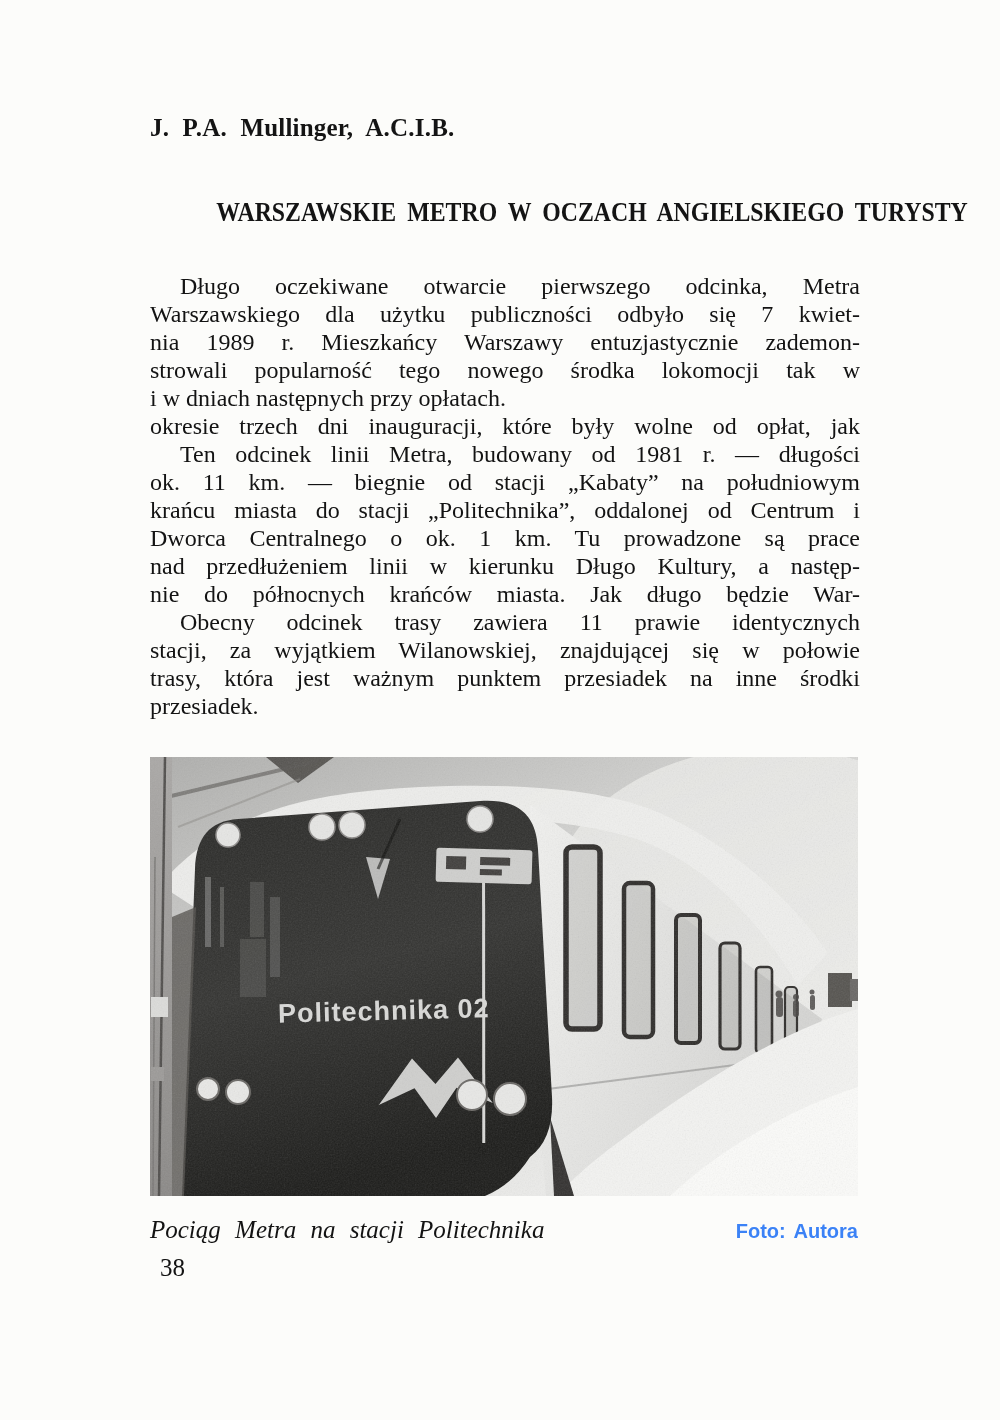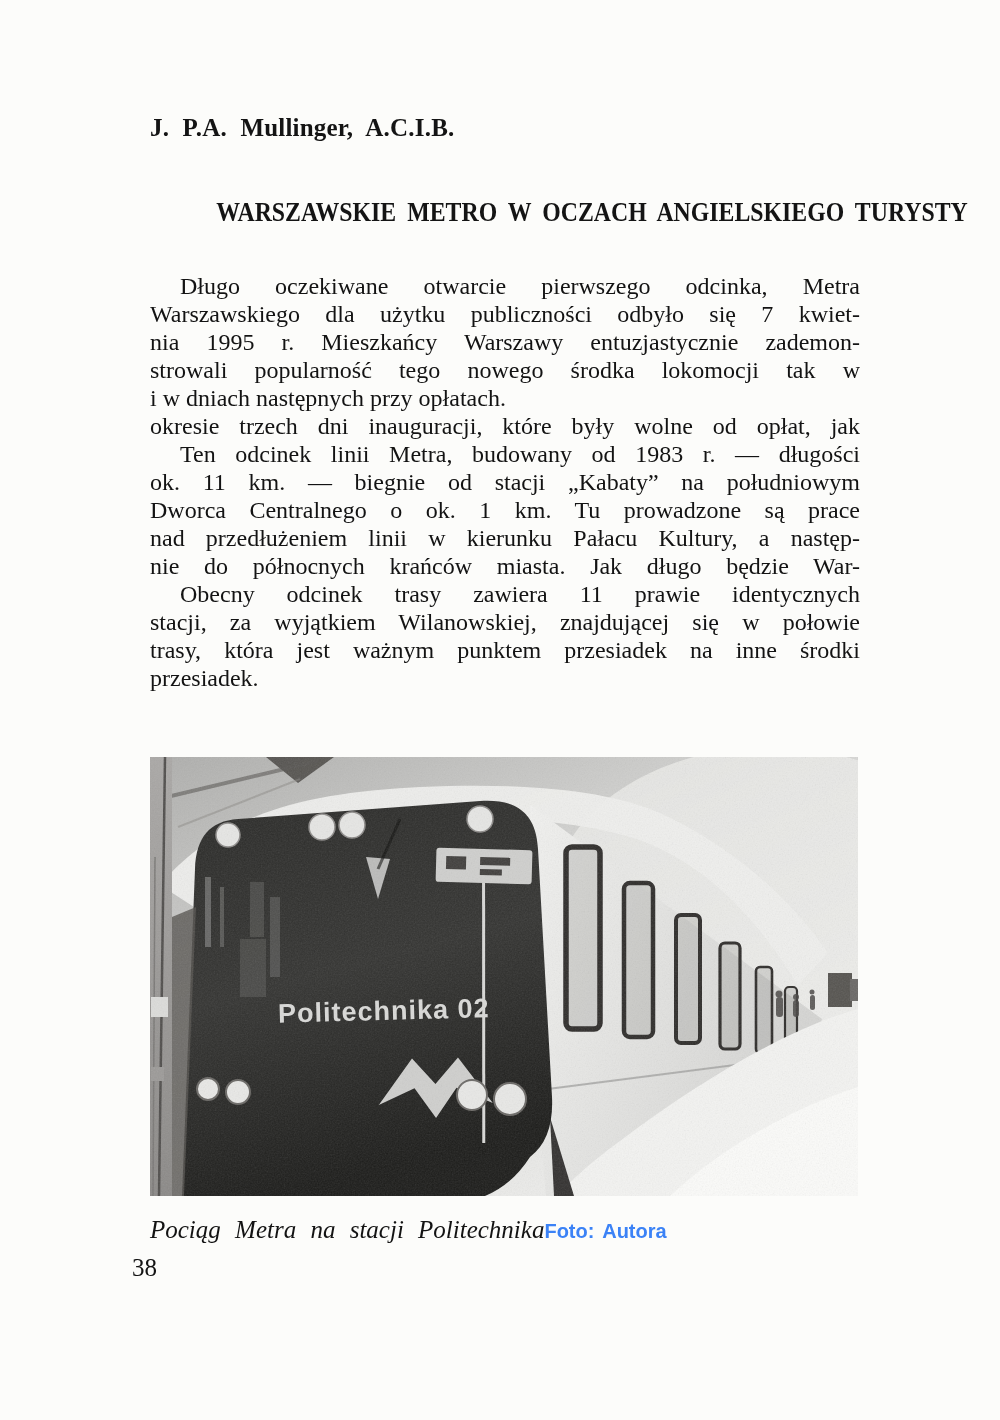--- a/index.html
+++ b/index.html
@@ -34,56 +34,57 @@
     text-align:justify;text-align-last:justify;
   }
   .ln.indent{padding-left:30px;}
   .ln.endp{text-align-last:left;}
   figure.photo{
     position:absolute;left:150px;top:757px;width:708px;height:439px;
     margin:0;padding:0;background:#d9d9d7;
   }
   .caption-row{
     position:absolute;left:150px;top:1216px;width:708px;
-    display:flex;justify-content:flex-start;align-items:baseline;
+    display:flex;justify-content:space-between;align-items:baseline;
   }
   .caption{
     font-size:25px;font-style:italic;word-spacing:8px;color:#131313;
   }
   .credit{
     font-family:"Liberation Sans", sans-serif;
     font-size:20px;font-weight:600;word-spacing:3px;color:#3b82f6;
     padding-top:2px;
   }
   .page-number{
-    position:absolute;left:132px;top:1254px;
+    position:absolute;left:160px;top:1254px;
     font-size:25px;color:#131313;
   }
 </style>
 </head>
 <body>
 
 <div class="author">J. P.A. Mullinger, A.C.I.B.</div>
 
 <div class="title-wrap">
   <span>WARSZAWSKIE METRO W OCZACH ANGIELSKIEGO TURYSTY</span>
 </div>
 
 <div class="article">
   <div class="ln indent">Długo oczekiwane otwarcie pierwszego odcinka, Metra</div>
   <div class="ln">Warszawskiego dla użytku publiczności odbyło się 7 kwiet-</div>
-  <div class="ln">nia 1995 r. Mieszkańcy Warszawy entuzjastycznie zademon-</div>
+  <div class="ln">nia 1989 r. Mieszkańcy Warszawy entuzjastycznie zademon-</div>
   <div class="ln">strowali popularność tego nowego środka lokomocji tak w</div>
   <div class="ln endp">i w dniach następnych przy opłatach.</div>
   <div class="ln">okresie trzech dni inauguracji, które były wolne od opłat, jak</div>
 
-  <div class="ln indent">Ten odcinek linii Metra, budowany od 1983 r. — długości</div>
+  <div class="ln indent">Ten odcinek linii Metra, budowany od 1981 r. — długości</div>
   <div class="ln">ok. 11 km. — biegnie od stacji „Kabaty” na południowym</div>
+  <div class="ln">krańcu miasta do stacji „Politechnika”, oddalonej od Centrum i</div>
   <div class="ln">Dworca Centralnego o ok. 1 km. Tu prowadzone są prace</div>
-  <div class="ln">nad przedłużeniem linii w kierunku Pałacu Kultury, a następ-</div>
+  <div class="ln">nad przedłużeniem linii w kierunku Długo Kultury, a następ-</div>
   <div class="ln">nie do północnych krańców miasta. Jak długo będzie War-</div>
 
   <div class="ln indent">Obecny odcinek trasy zawiera 11 prawie identycznych</div>
   <div class="ln">stacji, za wyjątkiem Wilanowskiej, znajdującej się w połowie</div>
   <div class="ln">trasy, która jest ważnym punktem przesiadek na inne środki</div>
   <div class="ln endp">przesiadek.</div>
 </div>
 
 <figure class="photo">
   <svg width="708" height="439" viewBox="0 0 708 439" xmlns="http://www.w3.org/2000/svg">

